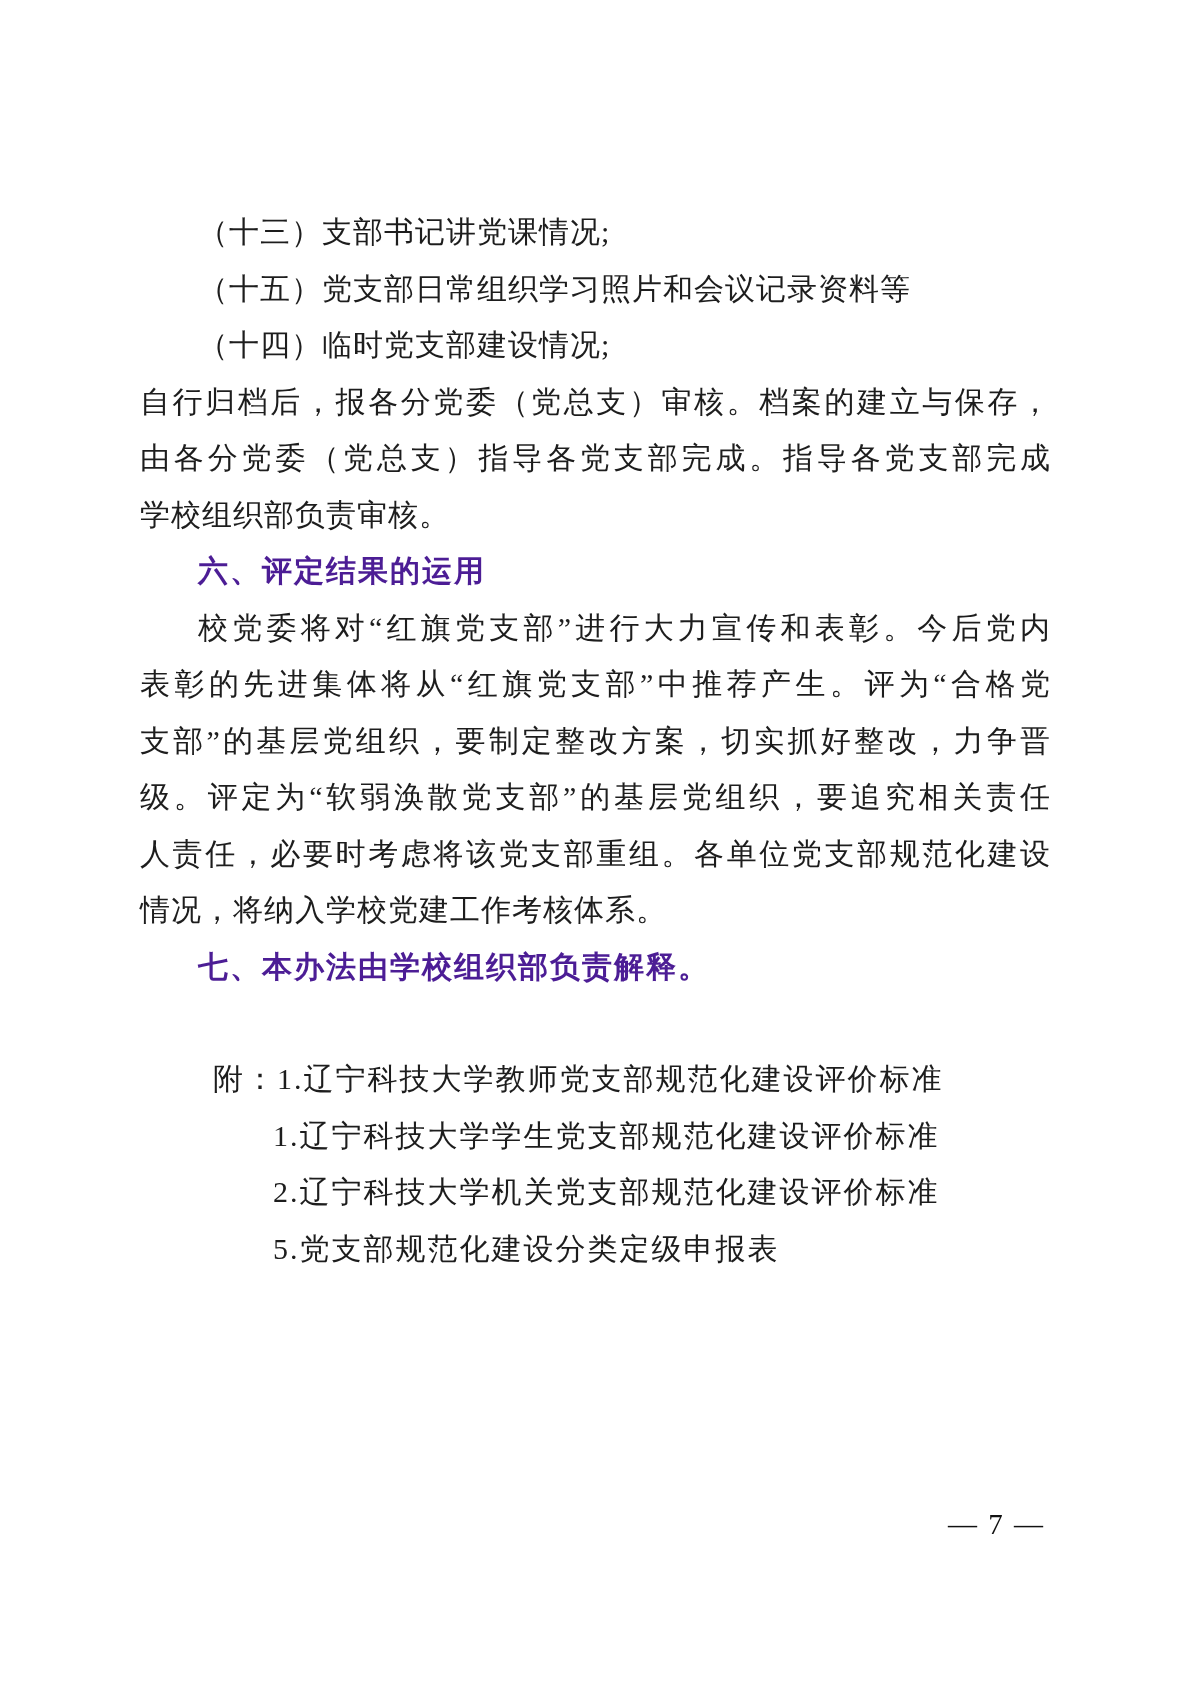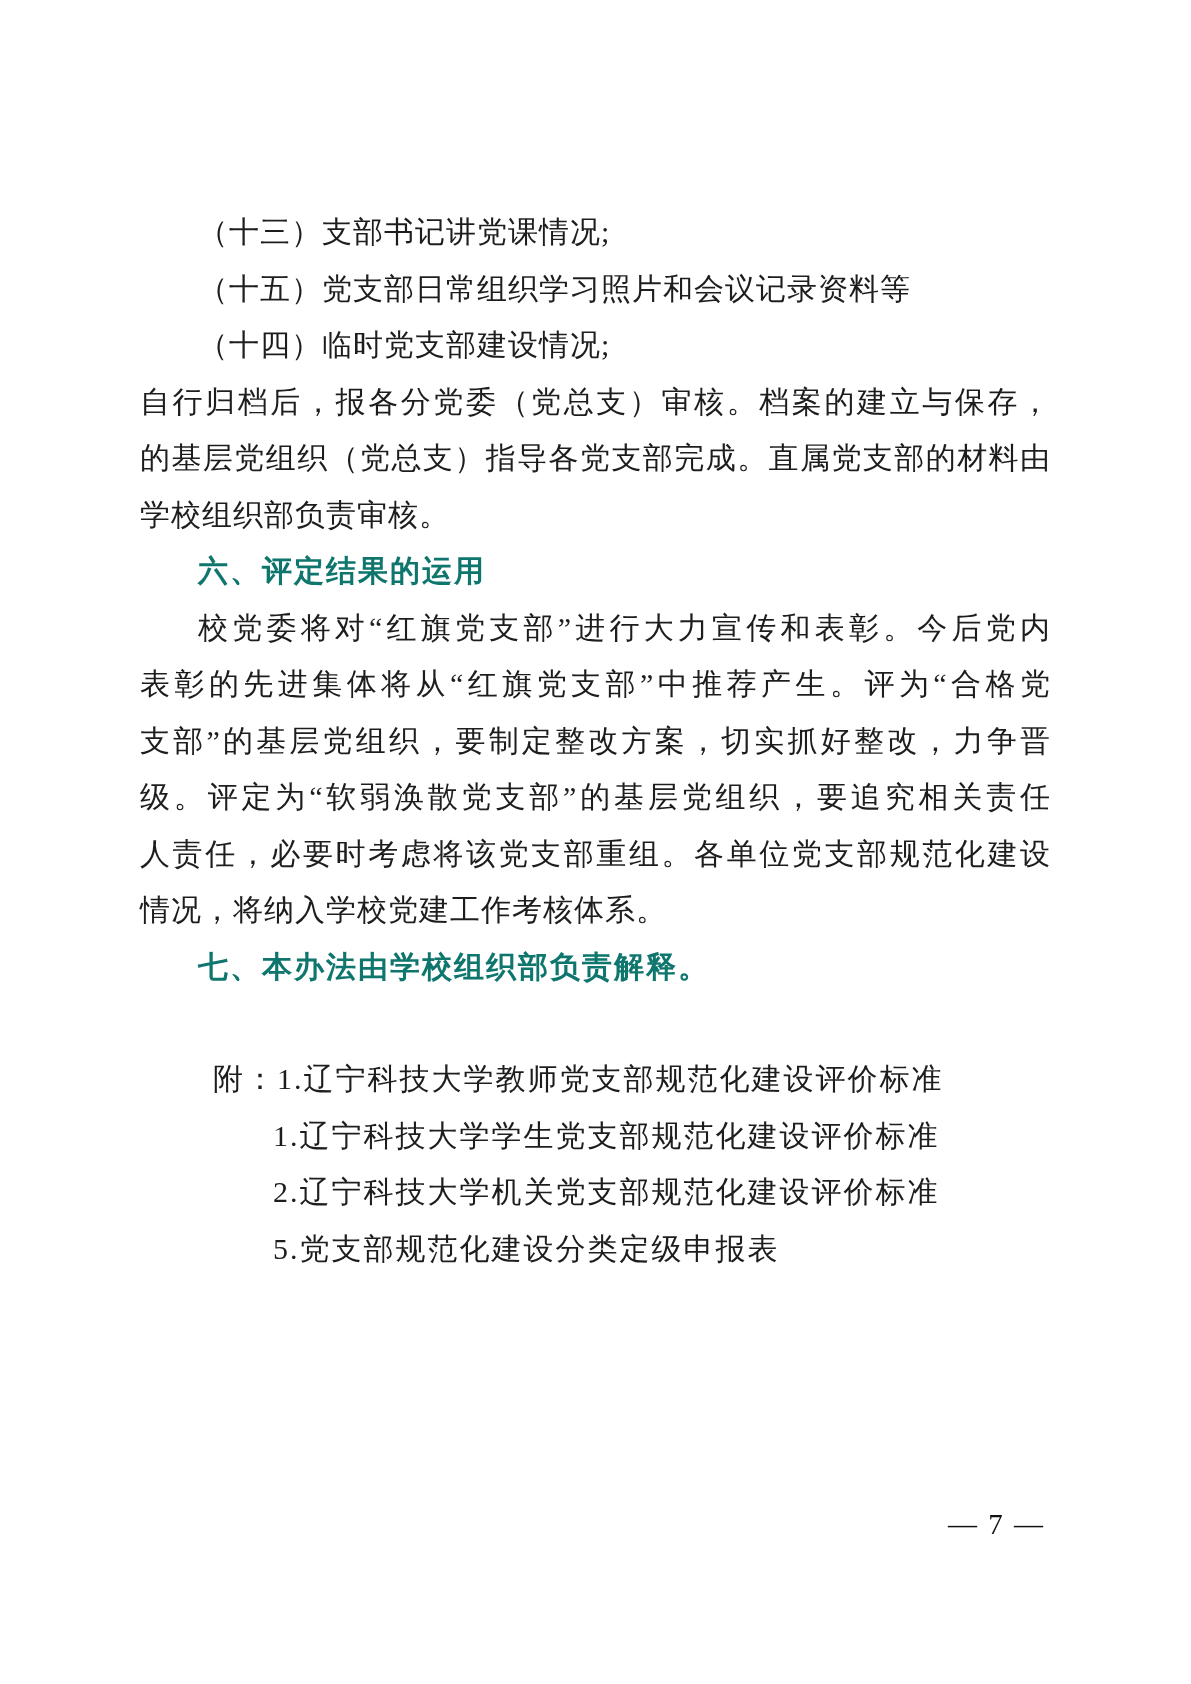--- a/index.html
+++ b/index.html
@@ -29,21 +29,21 @@
     height: 56.5px;
   }
   .ind { text-indent: 58px; }
   .j {
     text-align: justify;
     text-align-last: justify;
   }
   .heading {
     font-family: "Liberation Sans", sans-serif;
     font-weight: bold;
-    color: #0f766e;
+    color: #4c1d95;
     letter-spacing: 2px;
   }
   .attachments { margin-top: 56px; }
   .att-first { padding-left: 73px; letter-spacing: 2px; }
   .att-item  { padding-left: 133px; letter-spacing: 2px; }
   .page-number {
     position: absolute;
     top: 1508px;
     right: 146px;
     font-size: 29px;
@@ -57,21 +57,21 @@
 
 <div class="page">
   <div class="content">
 
     <div class="line ind">（十三）支部书记讲党课情况;</div>
     <div class="line ind">（十五）党支部日常组织学习照片和会议记录资料等</div>
     <div class="line ind">（十四）临时党支部建设情况;</div>
 
     <div>
       <div class="line j">自行归档后，报各分党委（党总支）审核。档案的建立与保存，</div>
-      <div class="line j">的基层党组织（党总支）指导各党支部完成。直属党支部的材料由</div>
+      <div class="line j">由各分党委（党总支）指导各党支部完成。指导各党支部完成</div>
       <div class="line">学校组织部负责审核。</div>
     </div>
 
     <div class="line heading ind">六、评定结果的运用</div>
 
     <div>
       <div class="line j ind">校党委将对“红旗党支部”进行大力宣传和表彰。今后党内</div>
       <div class="line j">表彰的先进集体将从“红旗党支部”中推荐产生。评为“合格党</div>
       <div class="line j">支部”的基层党组织，要制定整改方案，切实抓好整改，力争晋</div>
       <div class="line j">级。评定为“软弱涣散党支部”的基层党组织，要追究相关责任</div>

